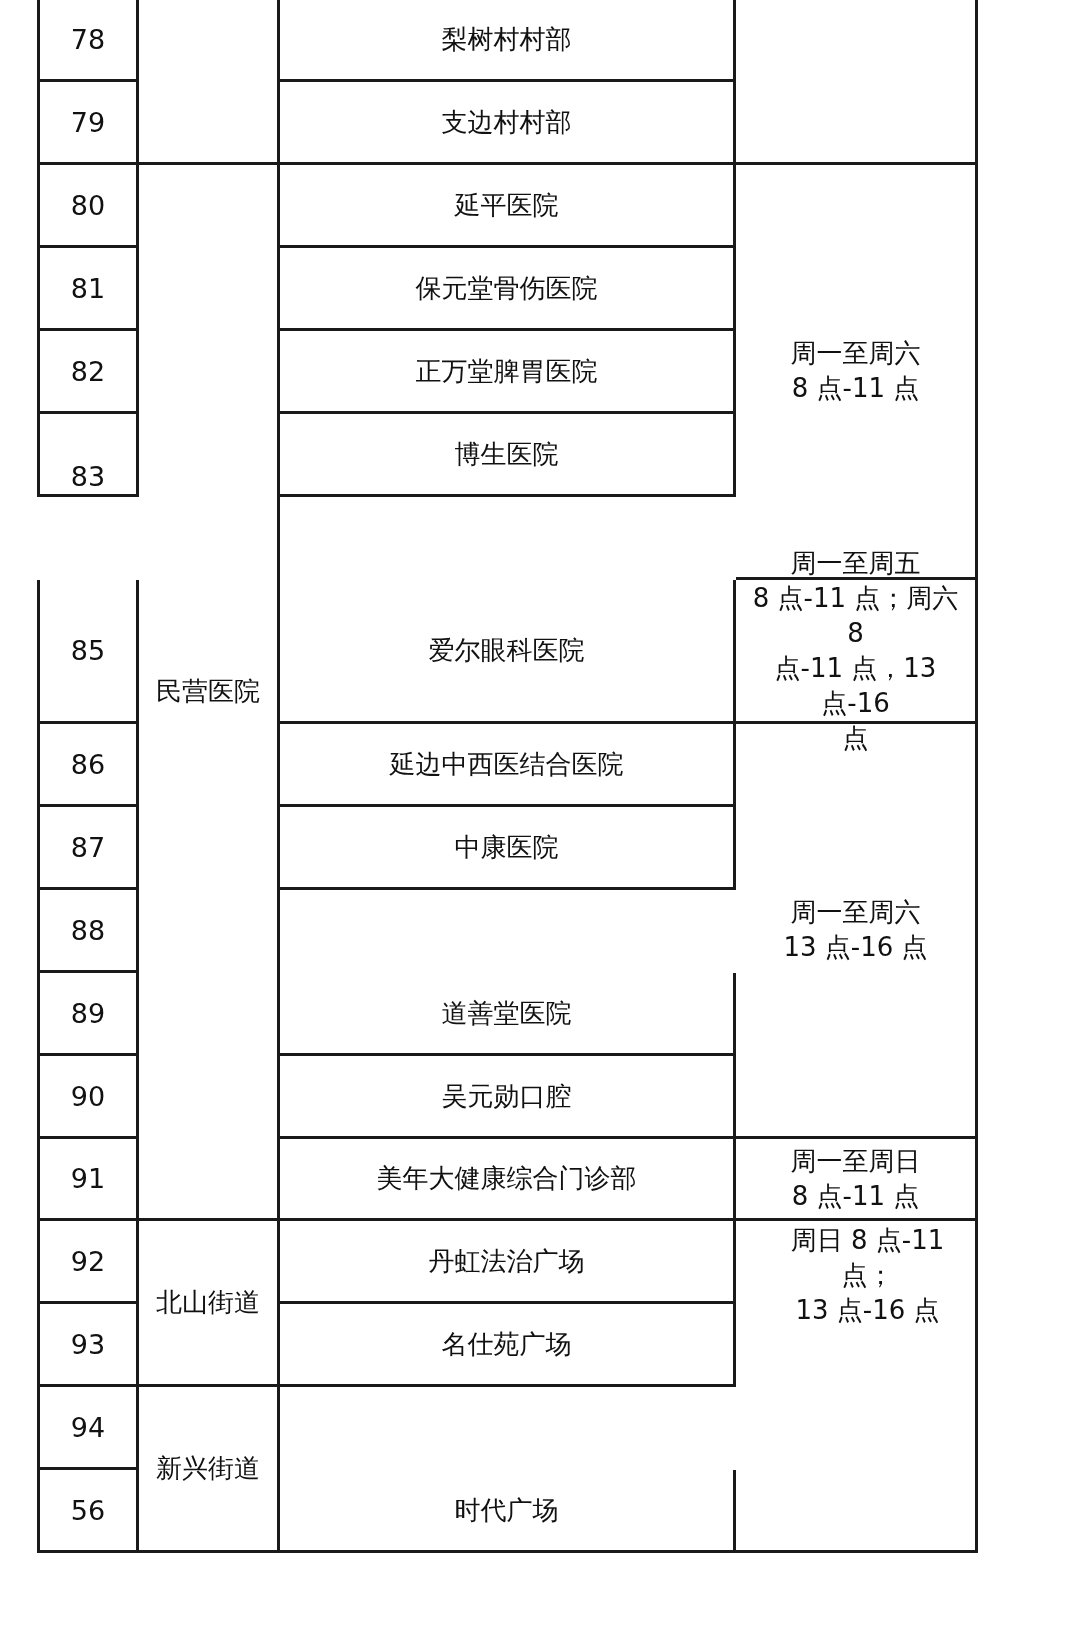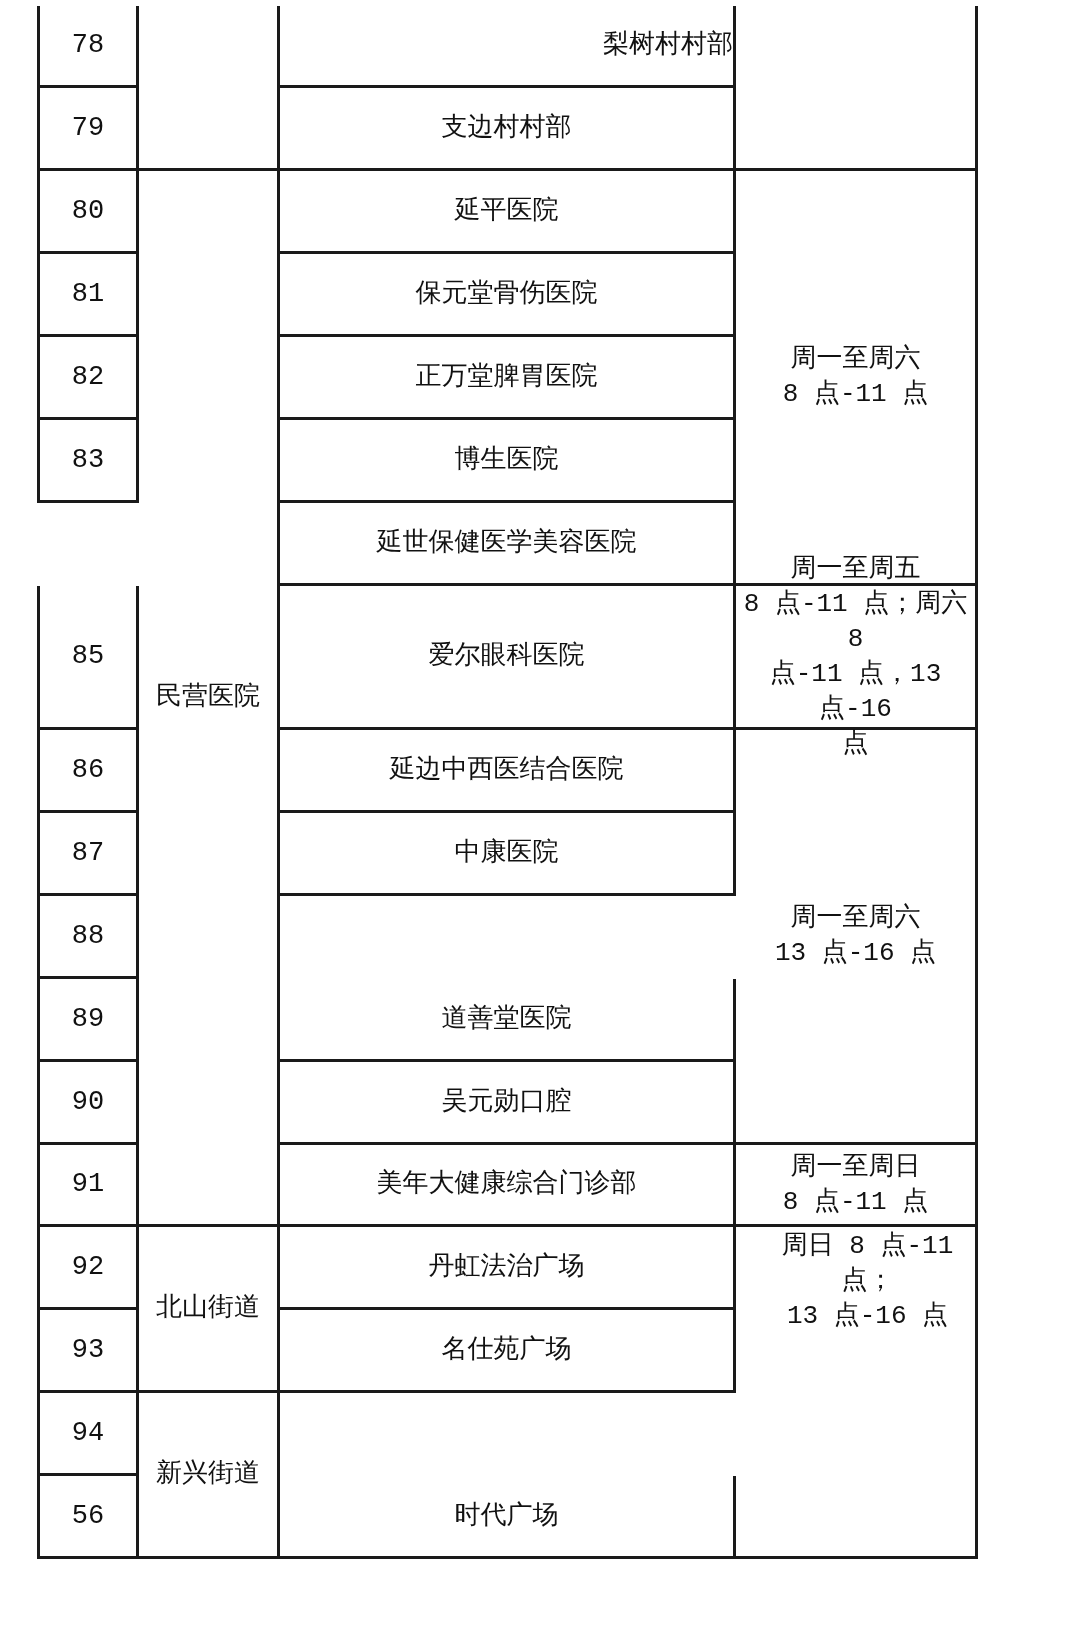--- a/index.html
+++ b/index.html
@@ -11,24 +11,23 @@
       width: 1080px;
       height: 1630px;
       position: relative;
       overflow: hidden;
       font-family: "DejaVu Sans", "Liberation Sans", sans-serif;
       color: #111111;
     }
     .table {
       position: absolute;
       left: 37px;
-      top: 6px;
+      top: 0;
       width: 787px;
       height: 1552px;
-      font-family: Liberation Mono, monospace;
     }
     .cell {
       position: absolute;
       box-sizing: border-box;
       display: flex;
       align-items: center;
       justify-content: center;
       text-align: center;
       font-size: 26px;
       line-height: 35px;
@@ -56,21 +55,21 @@
     </div>
   <div class="cell col-no" style="top:165px;height:83px;">
       <span>80</span>
     </div>
   <div class="cell col-no" style="top:248px;height:83px;">
       <span>81</span>
     </div>
   <div class="cell col-no" style="top:331px;height:83px;">
       <span>82</span>
     </div>
-  <div class="cell col-no" style="top:414px;height:83px;">
+  <div class="cell col-no" style="top:414px;height:83px;align-items:flex-end;">
       <span>83</span>
     </div>
   <div class="cell col-no" style="top:580px;height:144px;">
       <span>85</span>
     </div>
   <div class="cell col-no" style="top:724px;height:83px;">
       <span>86</span>
     </div>
   <div class="cell col-no" style="top:807px;height:83px;">
       <span>87</span>
@@ -106,40 +105,37 @@
   <div class="cell col-cat" style="top:165px;height:1056px;">
       <span>民营医院</span>
     </div>
   <div class="cell col-cat" style="top:1221px;height:166px;">
       <span>北山街道</span>
     </div>
   <div class="cell col-cat" style="top:1387px;height:166px;">
       <span>新兴街道</span>
     </div>
 
-  <div class="cell col-site" style="top:0;height:82px;justify-content:flex-end;">
+  <div class="cell col-site" style="top:0;height:82px;">
       <span>梨树村村部</span>
     </div>
   <div class="cell col-site" style="top:82px;height:83px;">
       <span>支边村村部</span>
     </div>
   <div class="cell col-site" style="top:165px;height:83px;">
       <span>延平医院</span>
     </div>
   <div class="cell col-site" style="top:248px;height:83px;">
       <span>保元堂骨伤医院</span>
     </div>
   <div class="cell col-site" style="top:331px;height:83px;">
       <span>正万堂脾胃医院</span>
     </div>
   <div class="cell col-site" style="top:414px;height:83px;">
       <span>博生医院</span>
-    </div>
-  <div class="cell col-site" style="top:497px;height:83px;">
-      <span>延世保健医学美容医院</span>
     </div>
   <div class="cell col-site" style="top:580px;height:144px;">
       <span>爱尔眼科医院</span>
     </div>
   <div class="cell col-site" style="top:724px;height:83px;">
       <span>延边中西医结合医院</span>
     </div>
   <div class="cell col-site" style="top:807px;height:83px;">
       <span>中康医院</span>
     </div>

